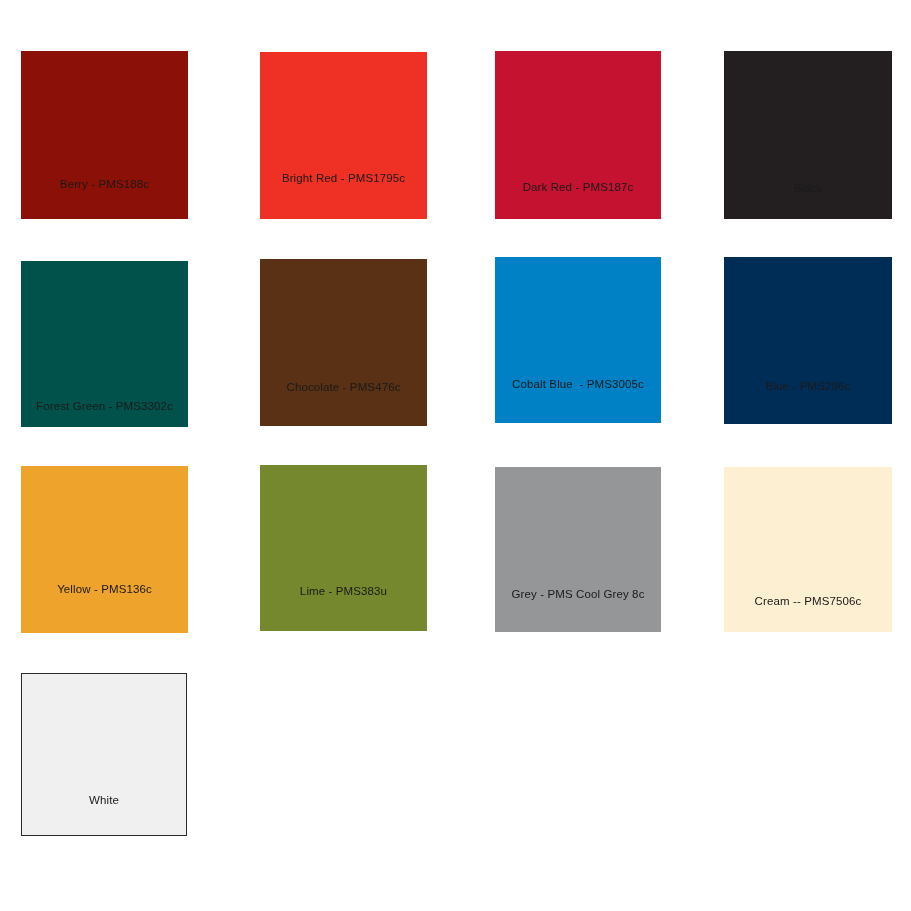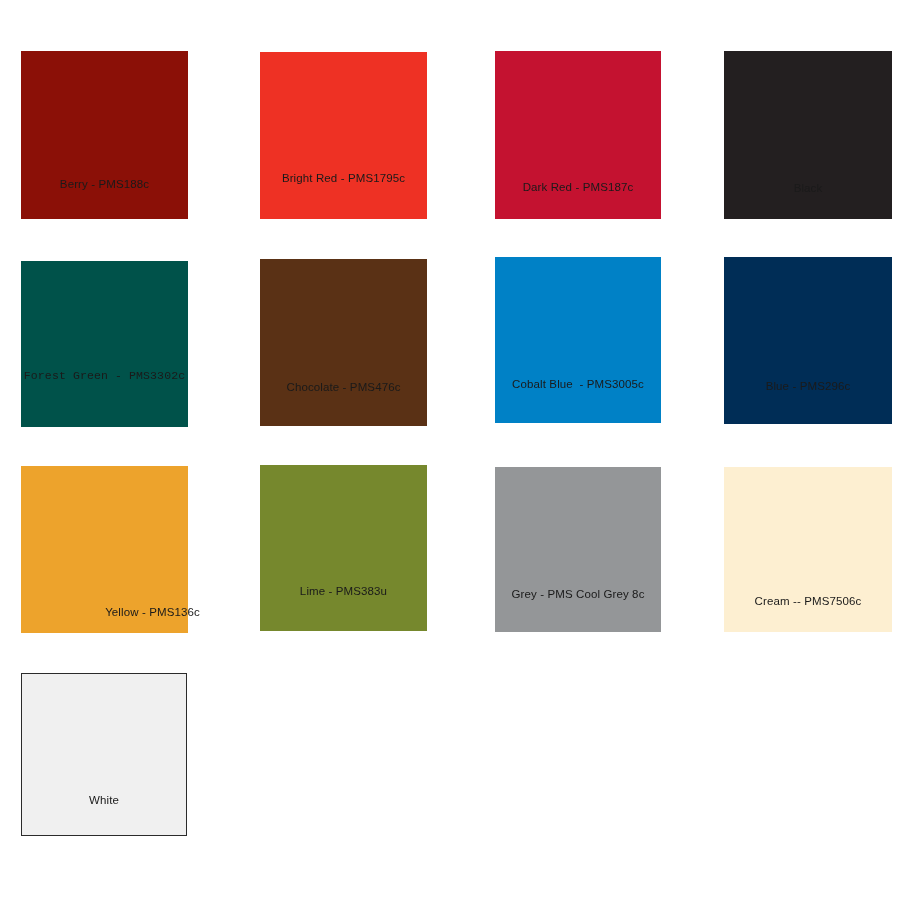--- a/index.html
+++ b/index.html
@@ -66,37 +66,37 @@
     <div class="swatch-cell" style="left: 495px; top: 51px; width: 166px; height: 146px;">
       <div class="swatch-chip" title="Dark Red - PMS187c" style="width: 166px; height: 168px; background: rgb(196, 18, 48);"></div>
       <div class="swatch-caption" style="top: 130px;">Dark Red - PMS187c</div>
     </div>
     <div class="swatch-cell" style="left: 724px; top: 51px; width: 168px; height: 147px;">
       <div class="swatch-chip" title="Black" style="width: 168px; height: 168px; background: rgb(35, 31, 32);"></div>
       <div class="swatch-caption" style="top: 131px;">Black</div>
     </div>
     <div class="swatch-cell" style="left: 21px; top: 261px; width: 167px; height: 139px;">
       <div class="swatch-chip" title="Forest Green - PMS3302c" style="width: 167px; height: 166px; background: rgb(0, 82, 74);"></div>
-      <div class="swatch-caption" style="top: 108px; font-family: Liberation Mono, monospace;">Forest Green - PMS3302c</div>
+      <div class="swatch-caption" style="top: 139px;">Forest Green - PMS3302c</div>
     </div>
     <div class="swatch-cell" style="left: 260px; top: 259px; width: 167px; height: 138px;">
       <div class="swatch-chip" title="Chocolate - PMS476c" style="width: 167px; height: 167px; background: rgb(90, 49, 21);"></div>
       <div class="swatch-caption" style="top: 122px;">Chocolate - PMS476c</div>
     </div>
     <div class="swatch-cell" style="left: 495px; top: 257px; width: 166px; height: 137px;">
       <div class="swatch-chip" title="Cobalt Blue  - PMS3005c" style="width: 166px; height: 166px; background: rgb(0, 129, 198);"></div>
       <div class="swatch-caption" style="top: 121px;">Cobalt Blue  - PMS3005c</div>
     </div>
     <div class="swatch-cell" style="left: 724px; top: 257px; width: 168px; height: 139px;">
       <div class="swatch-chip" title="Navy - PMS296c" style="width: 168px; height: 167px; background: rgb(0, 45, 86);"></div>
       <div class="swatch-caption" style="top: 123px;">Blue - PMS296c</div>
     </div>
     <div class="swatch-cell" style="left: 21px; top: 466px; width: 167px; height: 139px;">
       <div class="swatch-chip" title="Yellow - PMS136c" style="width: 167px; height: 167px; background: rgb(237, 163, 44);"></div>
-      <div class="swatch-caption" style="top: 140px; margin-left: 48px;">Yellow - PMS136c</div>
+      <div class="swatch-caption" style="top: 117px;">Yellow - PMS136c</div>
     </div>
     <div class="swatch-cell" style="left: 260px; top: 465px; width: 167px; height: 136px;">
       <div class="swatch-chip" title="Lime - PMS383u" style="width: 167px; height: 166px; background: rgb(118, 136, 45);"></div>
       <div class="swatch-caption" style="top: 120px;">Lime - PMS383u</div>
     </div>
     <div class="swatch-cell" style="left: 495px; top: 467px; width: 166px; height: 137px;">
       <div class="swatch-chip" title="Grey - PMS Cool Grey 8c" style="width: 166px; height: 165px; background: rgb(148, 150, 152);"></div>
       <div class="swatch-caption" style="top: 121px;">Grey - PMS Cool Grey 8c</div>
     </div>
     <div class="swatch-cell" style="left: 724px; top: 467px; width: 168px; height: 144px;">

